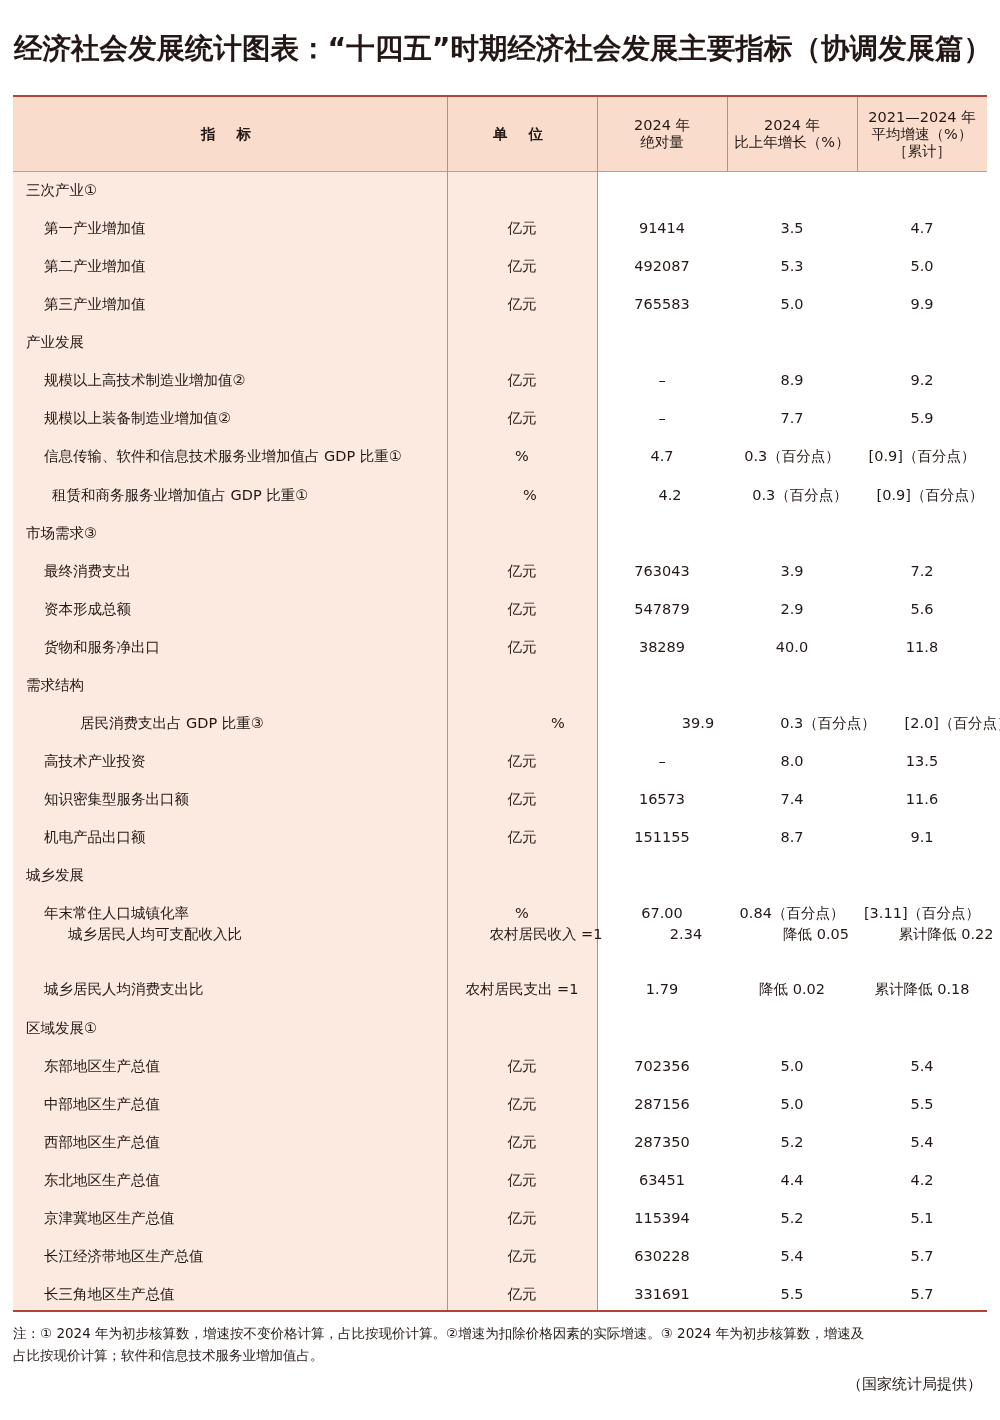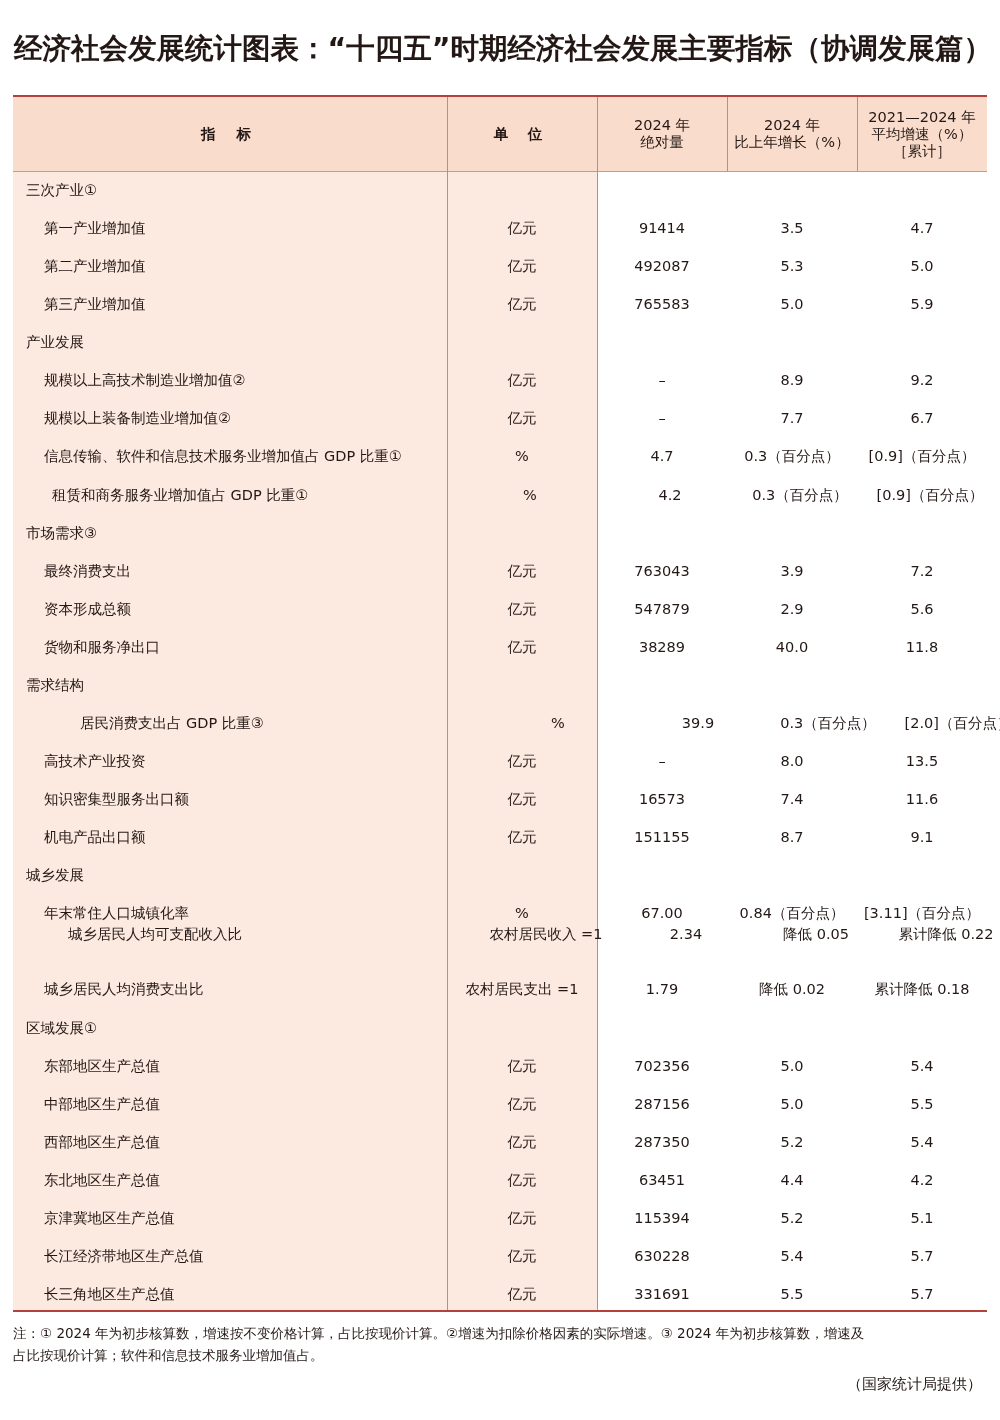--- a/index.html
+++ b/index.html
@@ -41,21 +41,21 @@
   <div class="tbl-top"></div>
 
   <div class="vline" style="left:434px;height:1213px;"></div>
   <div class="vline" style="left:584px;height:1213px;"></div>
   <div class="vline" style="left:714px;height:74px;"></div>
   <div class="vline" style="left:844px;height:74px;"></div>
 
   <div class="hcell bold" style="left:0;width:434px;">
     <span class="l">指 标</span>
   </div>
-  <div class="hcell bold" style="left:434px;width:150px;font-family:Liberation Serif, serif;">
+  <div class="hcell bold" style="left:434px;width:150px;">
     <span class="l">单 位</span>
   </div>
   <div class="hcell" style="left:584px;width:130px;">
     <span class="l">2024 年</span>
     <span class="l">绝对量</span>
   </div>
   <div class="hcell" style="left:714px;width:130px;">
     <span class="l">2024 年</span>
     <span class="l">比上年增长（%）</span>
   </div>
@@ -81,38 +81,38 @@
         <div class="c unit">亿元</div>
         <div class="c abs">492087</div>
         <div class="c g1">5.3</div>
         <div class="c g2">5.0</div>
       </div>
       <div class="row" style="top: 190.21px;">
         <div class="c ind sub">第三产业增加值</div>
         <div class="c unit">亿元</div>
         <div class="c abs">765583</div>
         <div class="c g1">5.0</div>
-        <div class="c g2">5.9</div>
+        <div class="c g2">9.9</div>
       </div>
       <div class="row" style="top: 228.28px;">
         <div class="c ind">产业发展</div>
       </div>
       <div class="row" style="top: 266.35px;">
         <div class="c ind sub">规模以上高技术制造业增加值②</div>
         <div class="c unit">亿元</div>
         <div class="c abs">–</div>
         <div class="c g1">8.9</div>
         <div class="c g2">9.2</div>
       </div>
       <div class="row" style="top: 304.42px;">
         <div class="c ind sub">规模以上装备制造业增加值②</div>
         <div class="c unit">亿元</div>
         <div class="c abs">–</div>
         <div class="c g1">7.7</div>
-        <div class="c g2">6.7</div>
+        <div class="c g2">5.9</div>
       </div>
       <div class="row" style="top: 342.49px;">
         <div class="c ind sub">信息传输、软件和信息技术服务业增加值占 GDP 比重①</div>
         <div class="c unit">%</div>
         <div class="c abs">4.7</div>
         <div class="c g1">0.3（百分点）</div>
         <div class="c g2">[0.9]（百分点）</div>
       </div>
       <div class="row" style="top: 380.56px; margin-left: 8px;">
         <div class="c ind sub">租赁和商务服务业增加值占 GDP 比重①</div>

